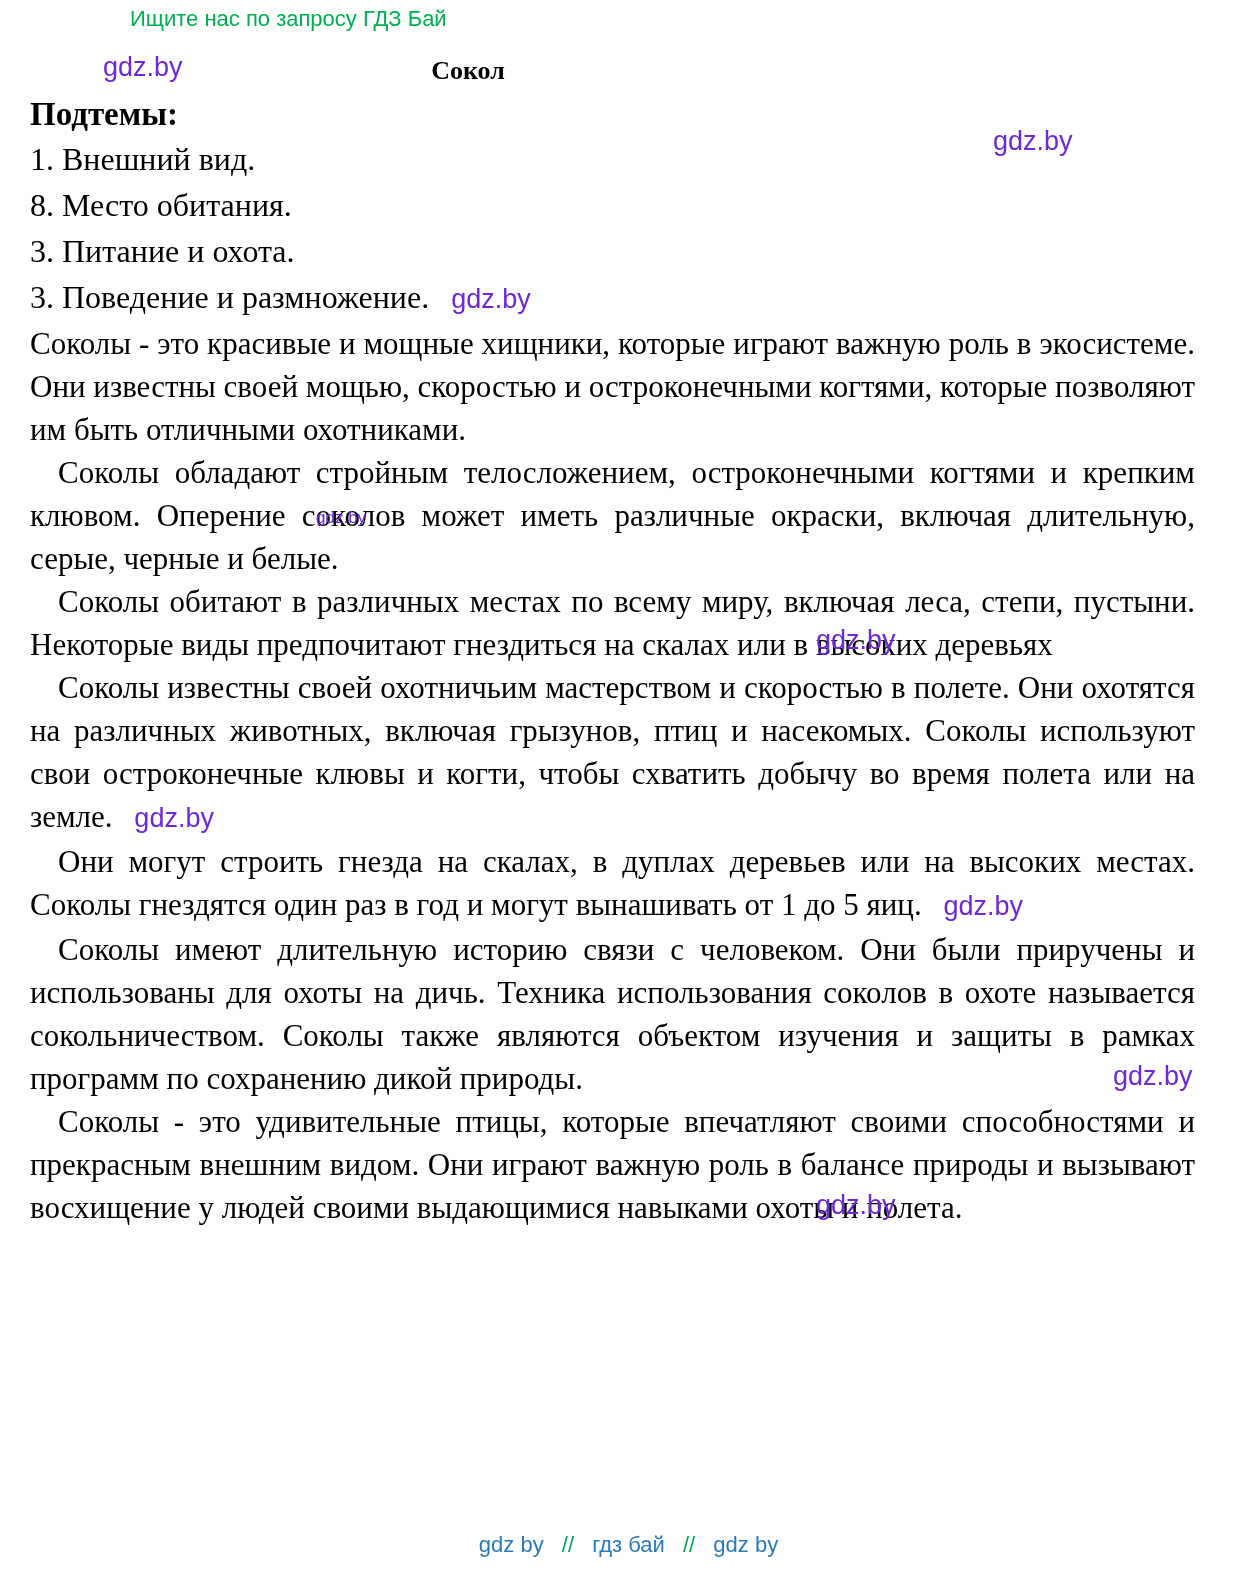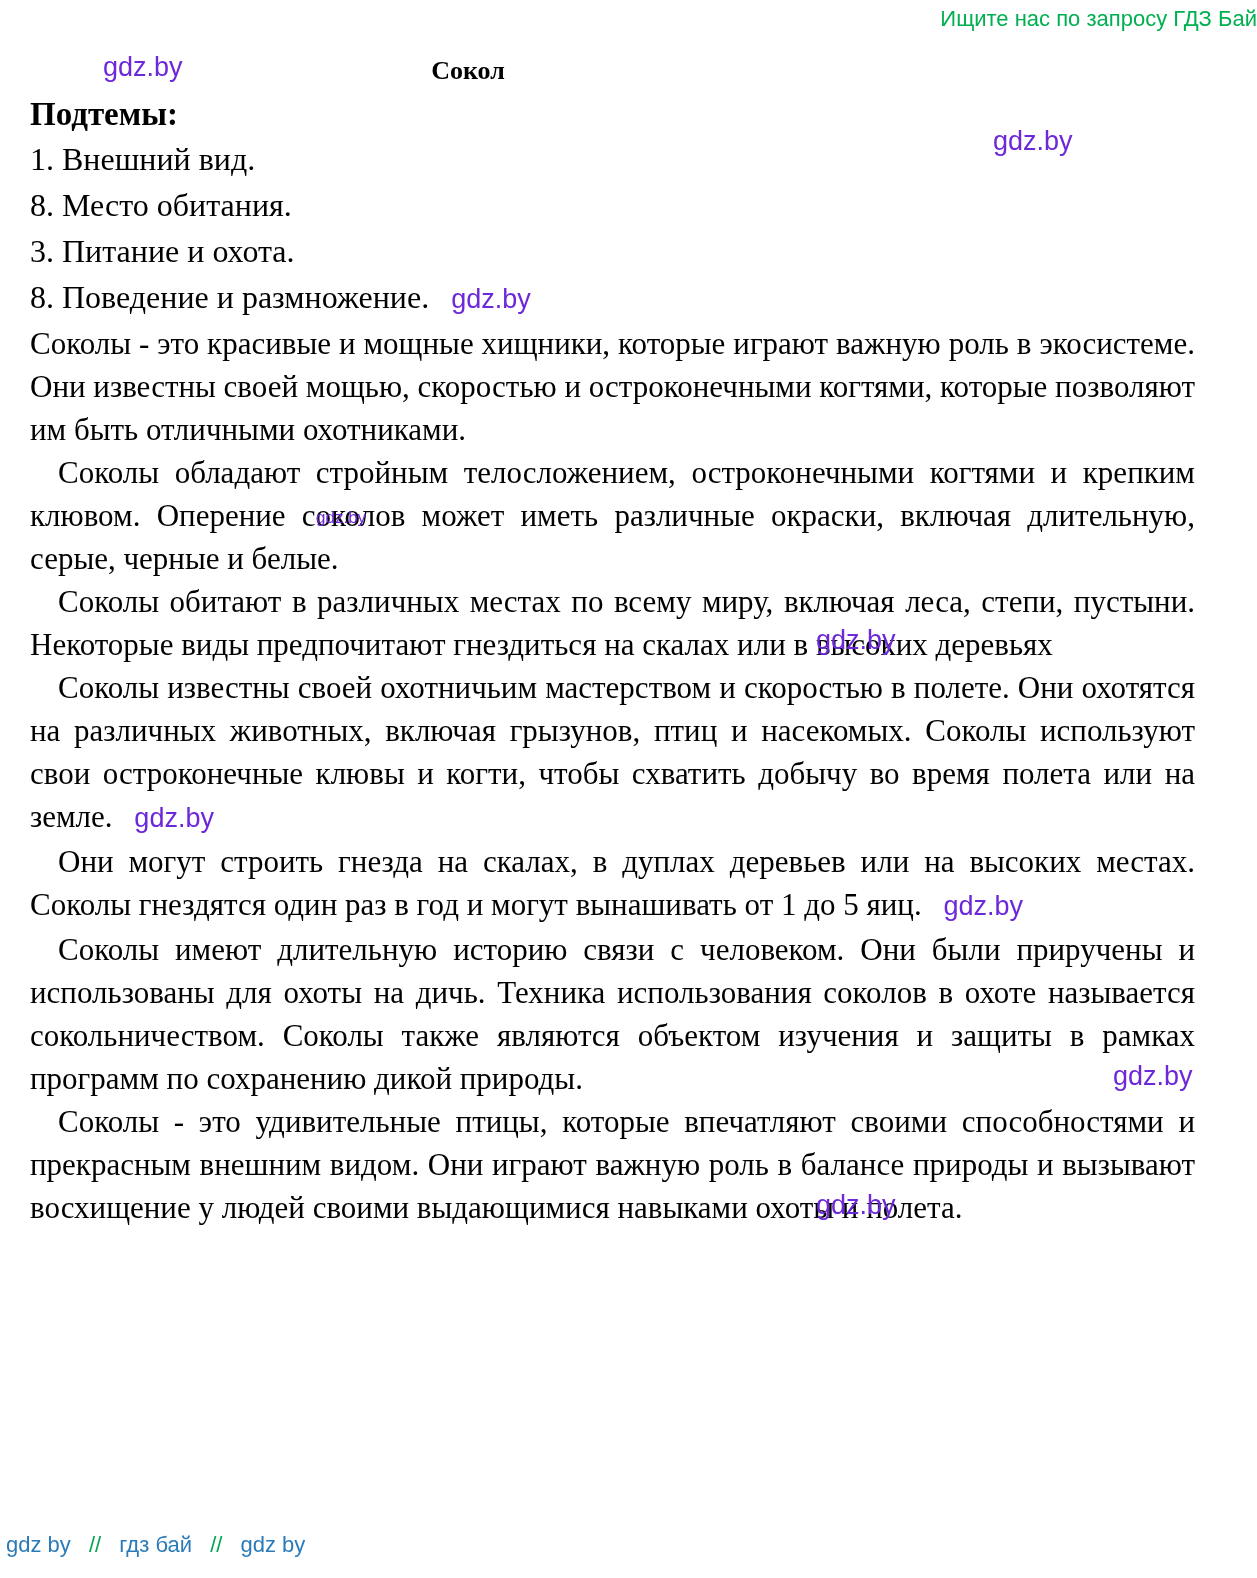--- a/index.html
+++ b/index.html
@@ -8,21 +8,21 @@
     width: 1257px;
     height: 1578px;
     background: #ffffff;
     overflow: hidden;
     font-family: "Liberation Serif", serif;
     color: #000000;
   }
   .promo {
     padding-top: 6px;
     padding-left: 130px;
-    text-align: right;
+    text-align: left;
     font-family: "Liberation Sans", sans-serif;
     font-size: 22px;
     color: #00b050;
   }
   .content {
     margin: 0 62px 0 30px;
   }
   .header-row {
     position: relative;
     height: 56px;
@@ -68,21 +68,21 @@
   p.para.no-indent { text-indent: 0; }
   p.para.rel { position: relative; }
   .wm-p3 { position: absolute; left: 758px; bottom: 4px; }
   .wm-p6 { position: absolute; left: 1055px; bottom: 2px; }
   .wm-p7 { position: absolute; left: 758px; bottom: 2px; }
   .footer {
     position: absolute;
     left: 0;
     right: 0;
     top: 1532px;
-    text-align: left;
+    text-align: center;
     font-family: "Liberation Sans", sans-serif;
     font-size: 22px;
   }
   .f-link { color: #2b7bb9; margin: 0 6px; }
   .f-sep  { color: #00a651; margin: 0 6px; }
 </style>
 </head>
 <body>
 
 <div class="page">
@@ -99,21 +99,21 @@
       <h1 class="title">Сокол</h1>
     </div>
 
     <h2 class="subtopics-heading">Подтемы:</h2>
 
     <div class="list">
       <div class="list-item">1. Внешний вид.</div>
       <div class="list-item">8. Место обитания.</div>
       <div class="list-item">3. Питание и охота.</div>
       <div class="list-item">
-        <span>8. Поведение и размножение.</span>
+        <span>3. Поведение и размножение.</span>
         <span class="wm wm-inline">gdz.by</span>
       </div>
     </div>
 
     <p class="para no-indent">Соколы - это красивые и мощные хищники, которые играют важную роль в экосистеме. Они известны своей мощью, скоростью и остроконечными когтями, которые позволяют им быть отличными охотниками.</p>
 
     <p class="para">Соколы обладают стройным телосложением, остроконечными когтями и крепким клювом. Оперение соколов может иметь различные окраски, включая длительную, серые, черные и белые.</p>
 
     <p class="para rel">
       <span>Соколы обитают в различных местах по всему миру, включая леса, степи, пустыни. Некоторые виды предпочитают гнездиться на скалах или в высоких деревьях</span>

